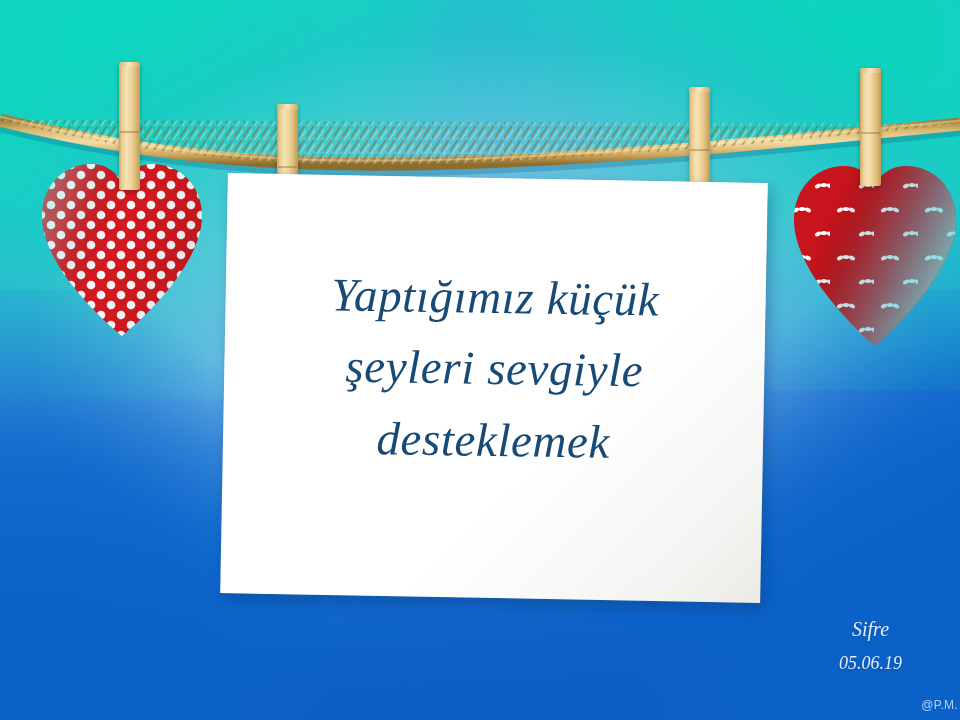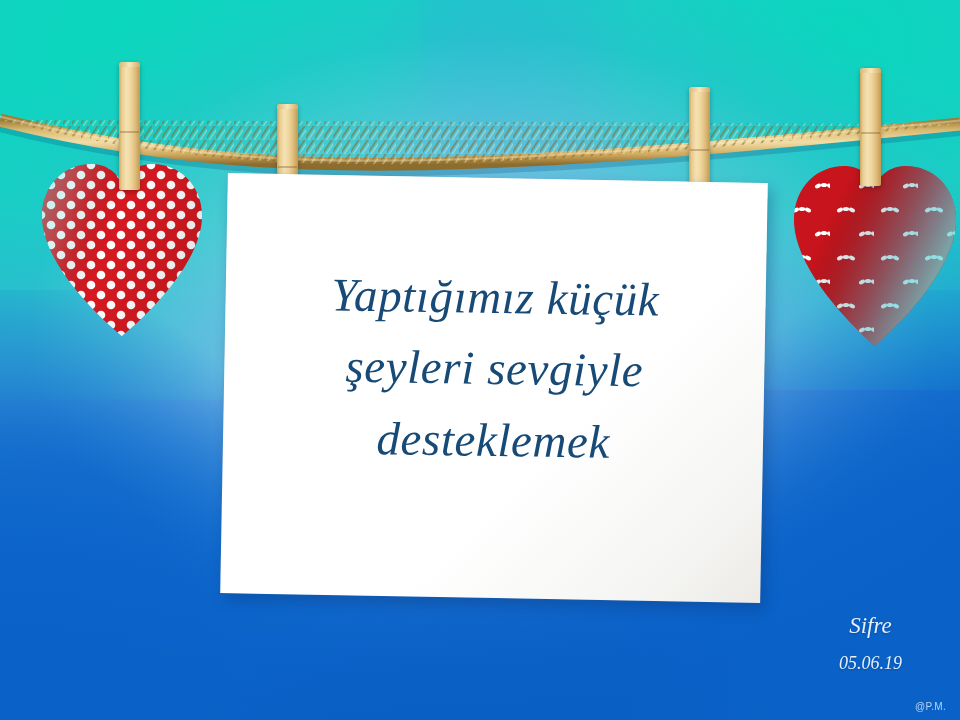--- a/index.html
+++ b/index.html
@@ -159,28 +159,28 @@
     position: absolute;
     right: 58px;
     bottom: 42px;
     text-align: center;
     color: #e6f1fb;
     font-family: "Liberation Serif", serif;
     font-style: italic;
     line-height: 1.6;
     text-shadow: 0 1px 2px rgba(0,40,90,0.35);
   }
-  .footer-name { font-size: 23px; display: block; }
+  .footer-name { font-size: 20px; display: block; }
   .footer-date { font-size: 18px; display: block; margin-top: 4px; font-family: Liberation Serif, serif; }
   .watermark {
     position: absolute;
-    right: 14px;
+    right: 2px;
     bottom: 8px;
     font-family: "Liberation Sans", sans-serif;
-    font-size: 10px;
+    font-size: 12px;
     color: #cfe3f6;
     opacity: 0.85;
     letter-spacing: 0.3px;
   }
 </style>
 </head>
 <body>
 
 <div id="stage">
 

